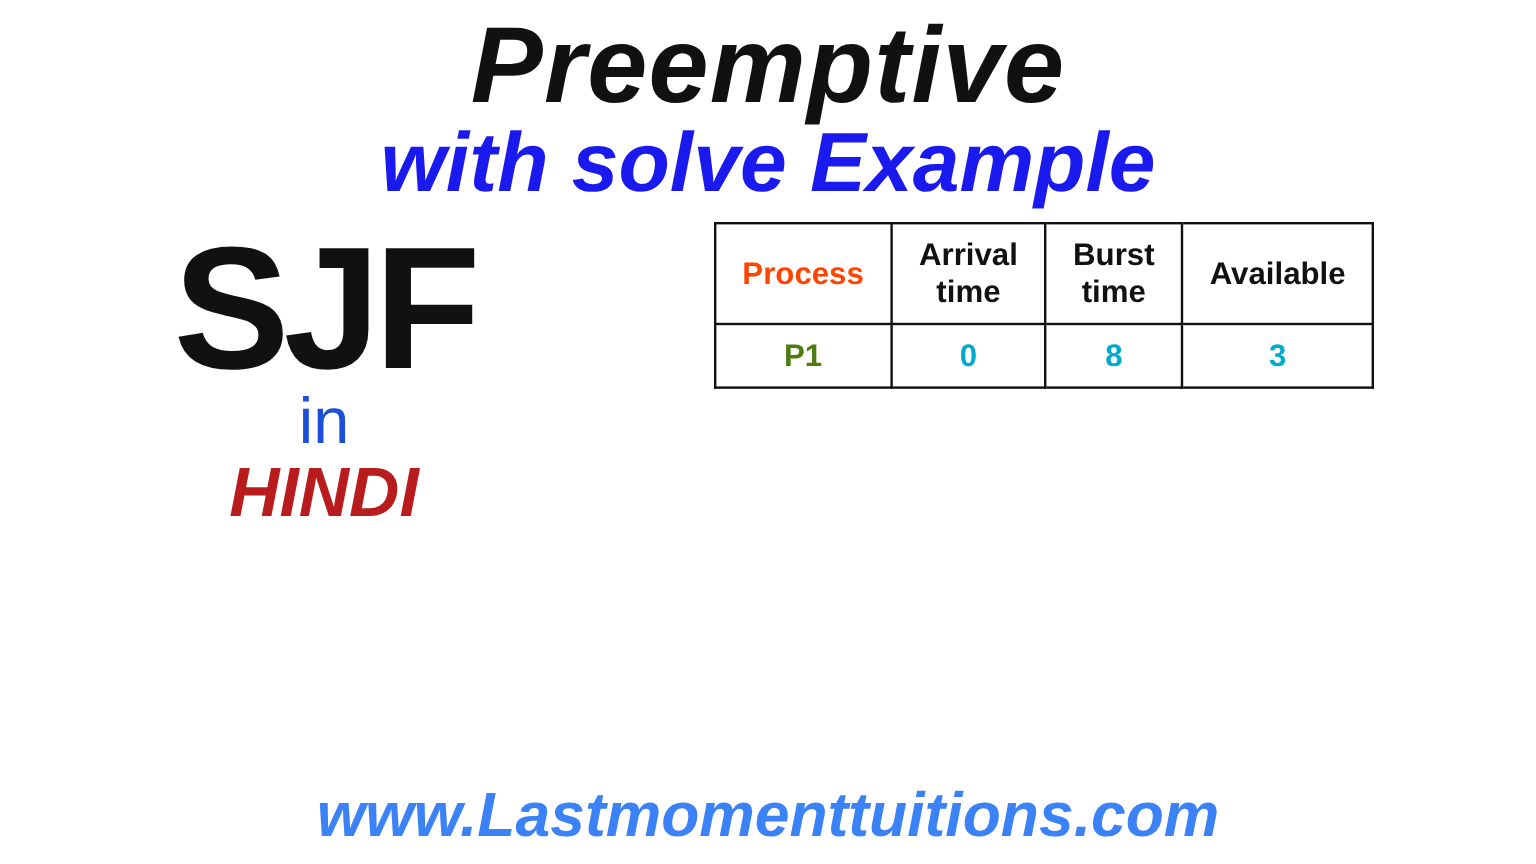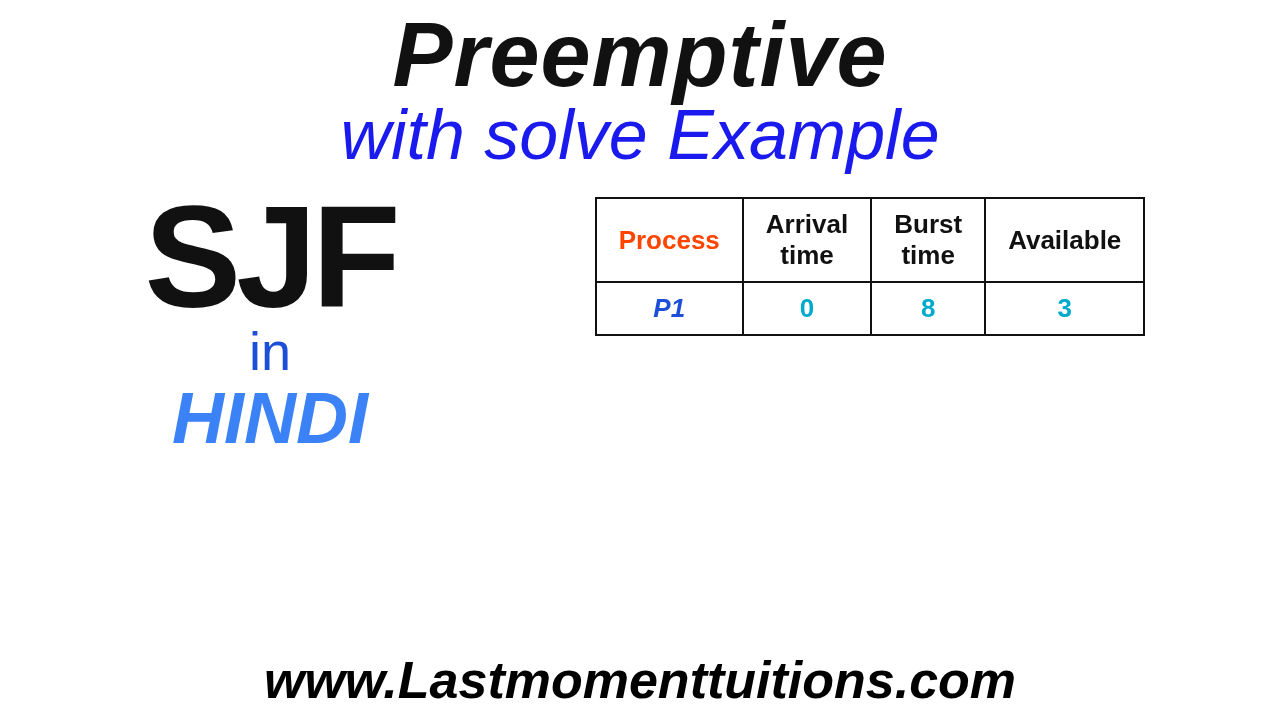--- a/index.html
+++ b/index.html
@@ -29,21 +29,21 @@
       font-weight: 900;
       font-style: italic;
       color: #111111;
       margin-top: 10px;
       line-height: 1.0;
       letter-spacing: 1px;
     }
 
     .subtitle-line {
       font-size: 70px;
-      font-weight: 400;
+      font-weight: 700;
       font-style: italic;
       color: #1a1aee;
       line-height: 1.0;
       margin-top: 0px;
     }
 
     .content-area {
       display: flex;
       flex-direction: row;
       width: 100%;
@@ -69,34 +69,34 @@
       letter-spacing: -5px;
     }
 
     .in-text {
       font-size: 54px;
       color: #1d4ed8;
       margin-top: -10px;
     }
 
     .hindi-text {
-      font-size: 72px;
+      font-size: 58px;
       font-weight: 900;
       font-style: italic;
-      color: #3b82f6;
+      color: #b91c1c;
       margin-top: 0px;
       line-height: 1.0;
     }
 
     .right-side {
       flex: 1;
       display: flex;
       align-items: flex-start;
       justify-content: center;
-      margin-top: 12px;
+      margin-top: 0px;
     }
 
     table {
       border-collapse: collapse;
       border: 2.5px solid #111;
     }
 
     th, td {
       border: 2px solid #111;
       padding: 10px 22px;
@@ -110,35 +110,34 @@
       background: #fff;
       font-size: 26px;
     }
 
     thead th.process-header {
       color: #ff4400;
       font-weight: 700;
     }
 
     tbody td.process-name {
-      color: #1d4ed8;
+      color: #4d7c0f;
       font-weight: 600;
-      font-style: italic;
     }
 
     tbody td.cyan-val {
       color: #00aacc;
       font-weight: 600;
     }
 
     .footer-url {
       font-size: 52px;
       font-weight: 900;
       font-style: italic;
-      color: #000000;
+      color: #3b82f6;
       position: absolute;
       bottom: 10px;
       text-align: left;
     }
   </style>
 </head>
 <body>
 
 <div class="main-container">
 

